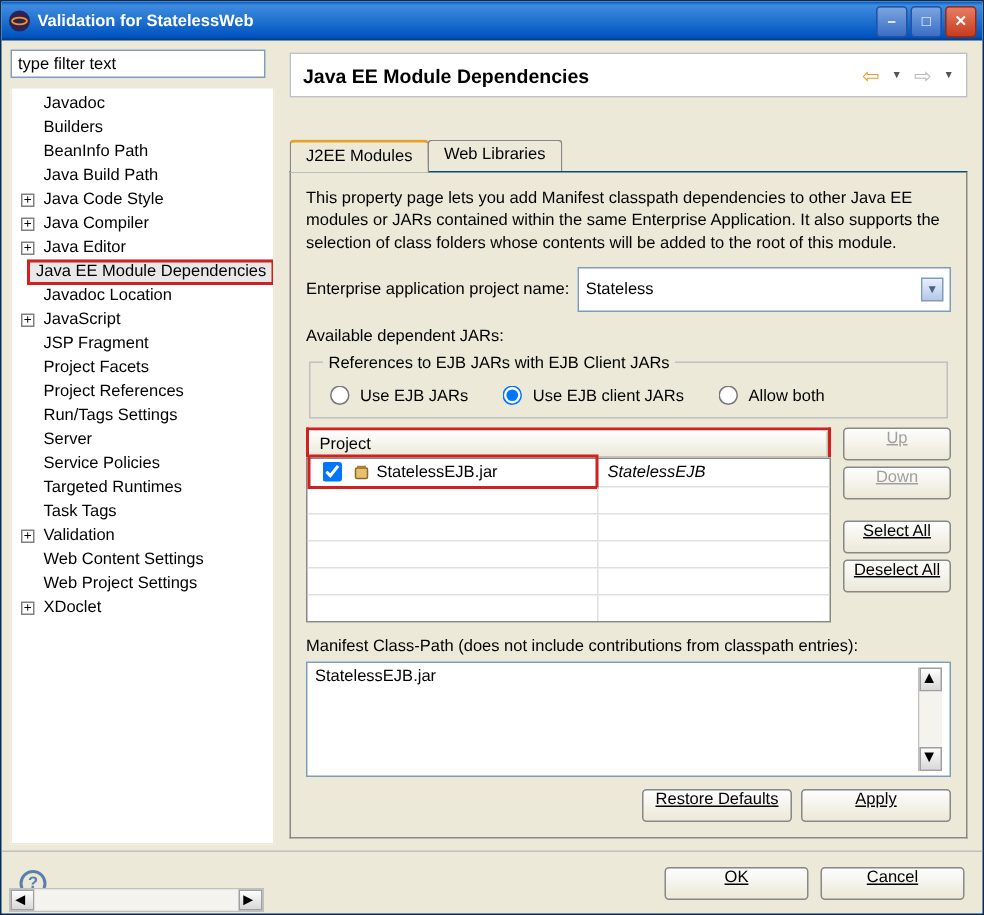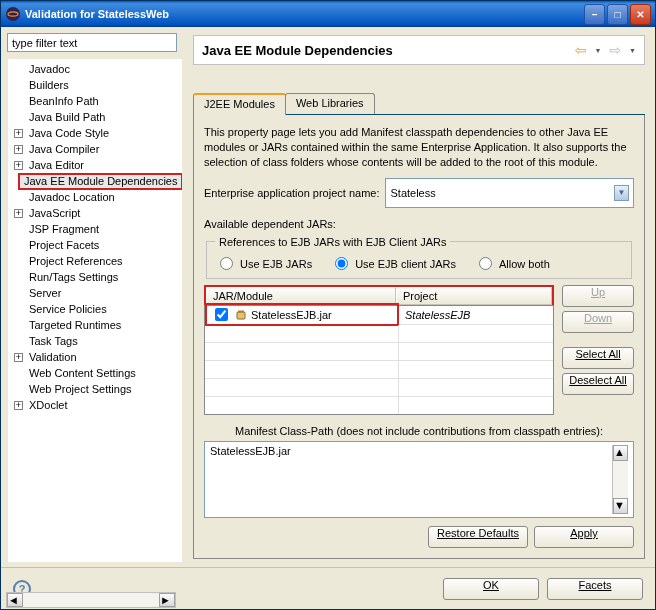--- a/index.html
+++ b/index.html
@@ -62,21 +62,21 @@
   .cell.proj { flex:1; padding-left:6px;font-style:italic;}
   .trow:not(.first) { border-top:1px solid #e0e0e0;}
   .trow:not(.first) .cell { border-right:1px solid #e0e0e0; height:100%;}
   .trow .cell.proj{border-right:none;}
   .jar-icon{width:12px;height:12px;}
   
   .side-btns { display: flex; flex-direction: column; gap: 4px; width: 72px; }
   .btn { background: linear-gradient(#fdfdfd,#ece9d8); border: 1px solid #888; border-radius: 3px; height: 22px; display: flex; justify-content: center; cursor: pointer; padding: 0 6px; text-decoration: underline; }
   .btn.disabled { color: #a0a0a0; }
   
-  .manifest-label { margin-top:10px;text-align:center;}
+  .manifest-label { margin-top:10px;}
   .manifest { margin-top: 4px; border: 1px solid #7f9db9; background: white; height: 86px; padding: 3px 5px; display: flex; }
   .manifest .vsb { margin-left:auto; width:16px; background:#f0f0f0; border-left:1px solid #c0c0c0; display:flex; flex-direction:column;}
   .manifest .vsb .sbtn{height:16px;background:linear-gradient(#fdfdfd,#d8d8d8);border:1px solid #a0a0a0;}
   .manifest .vsb .track{flex:1;background:#f4f3ee;}
   
   .bottom-row { display:flex; justify-content:flex-end; gap:6px; margin-top:8px;}
   .bottom-row .btn { width:100px;}
   
   .footer { height: 42px; border-top: 1px solid #c0c0c0; display: flex; align-items: center; padding: 0 12px; }
   .help { width:18px; height:18px; border:2px solid #5a7fae; border-radius:50%; color:#5a7fae; display:flex; align-items:center; justify-content:center; font-weight:bold; cursor:pointer;}
@@ -241,21 +241,20 @@
           <label>
               <input type="radio" name="ejb" style="">
               <span>Allow both</span>
             </label>
         </div>
       </fieldset>
 
       <div class="table-area">
         <div class="table-wrap">
           <div class="thead-wrap">
-            <div class="th jar">JAR/Module</div>
             <div class="th proj">Project</div>
           </div>
           <div class="tbody">
             <div class="trow first">
               <div class="cell jar">
                 <input type="checkbox" checked="" style="">
                 <svg class="jar-icon" viewBox="0 0 12 12">
                     <rect x="2" y="3" width="8" height="7" rx="1" fill="#e8c070" stroke="#8a6a2a"></rect>
                     <rect x="3" y="1.5" width="6" height="2" fill="#b08030"></rect>
                   </svg>
@@ -324,15 +323,15 @@
   </div>
 </div>
 
 <div class="footer">
   <div class="help">?</div>
   <div class="spacer"></div>
   <div class="btn">
       <span>OK</span>
     </div>
   <div class="btn">
-      <span>Facets</span>
+      <span>Cancel</span>
     </div>
 </div>
 
 </body></html>

